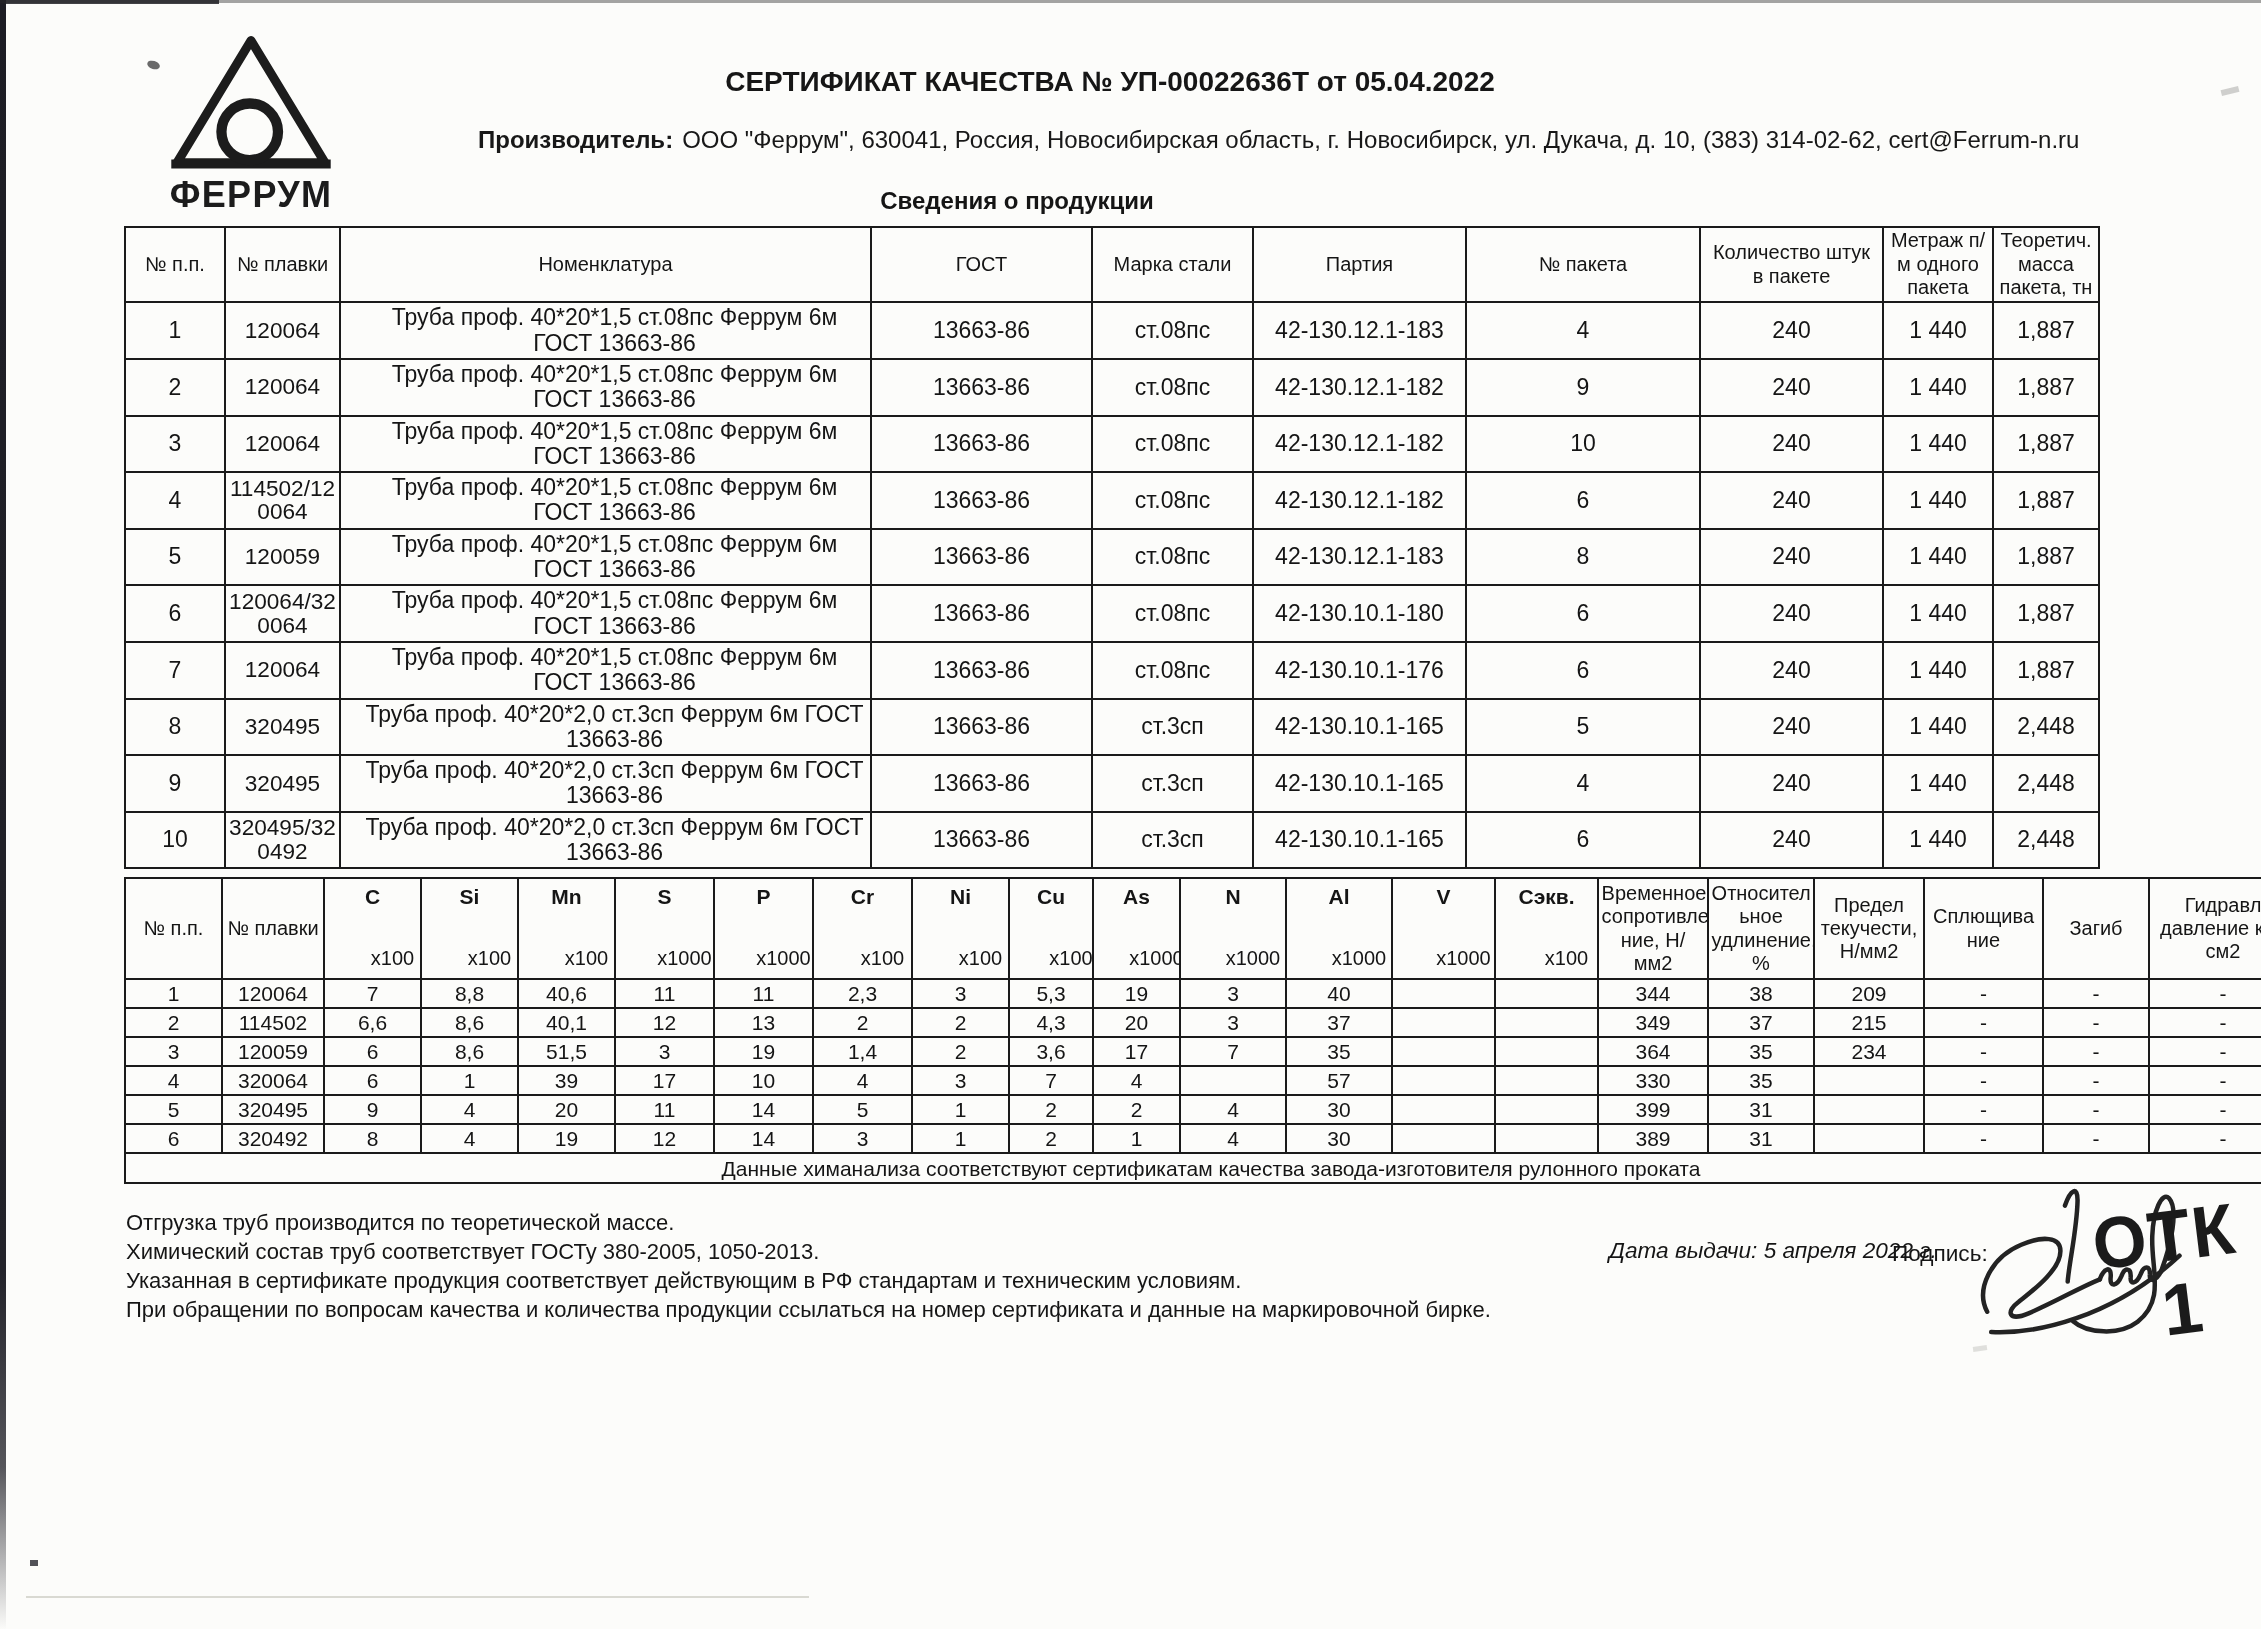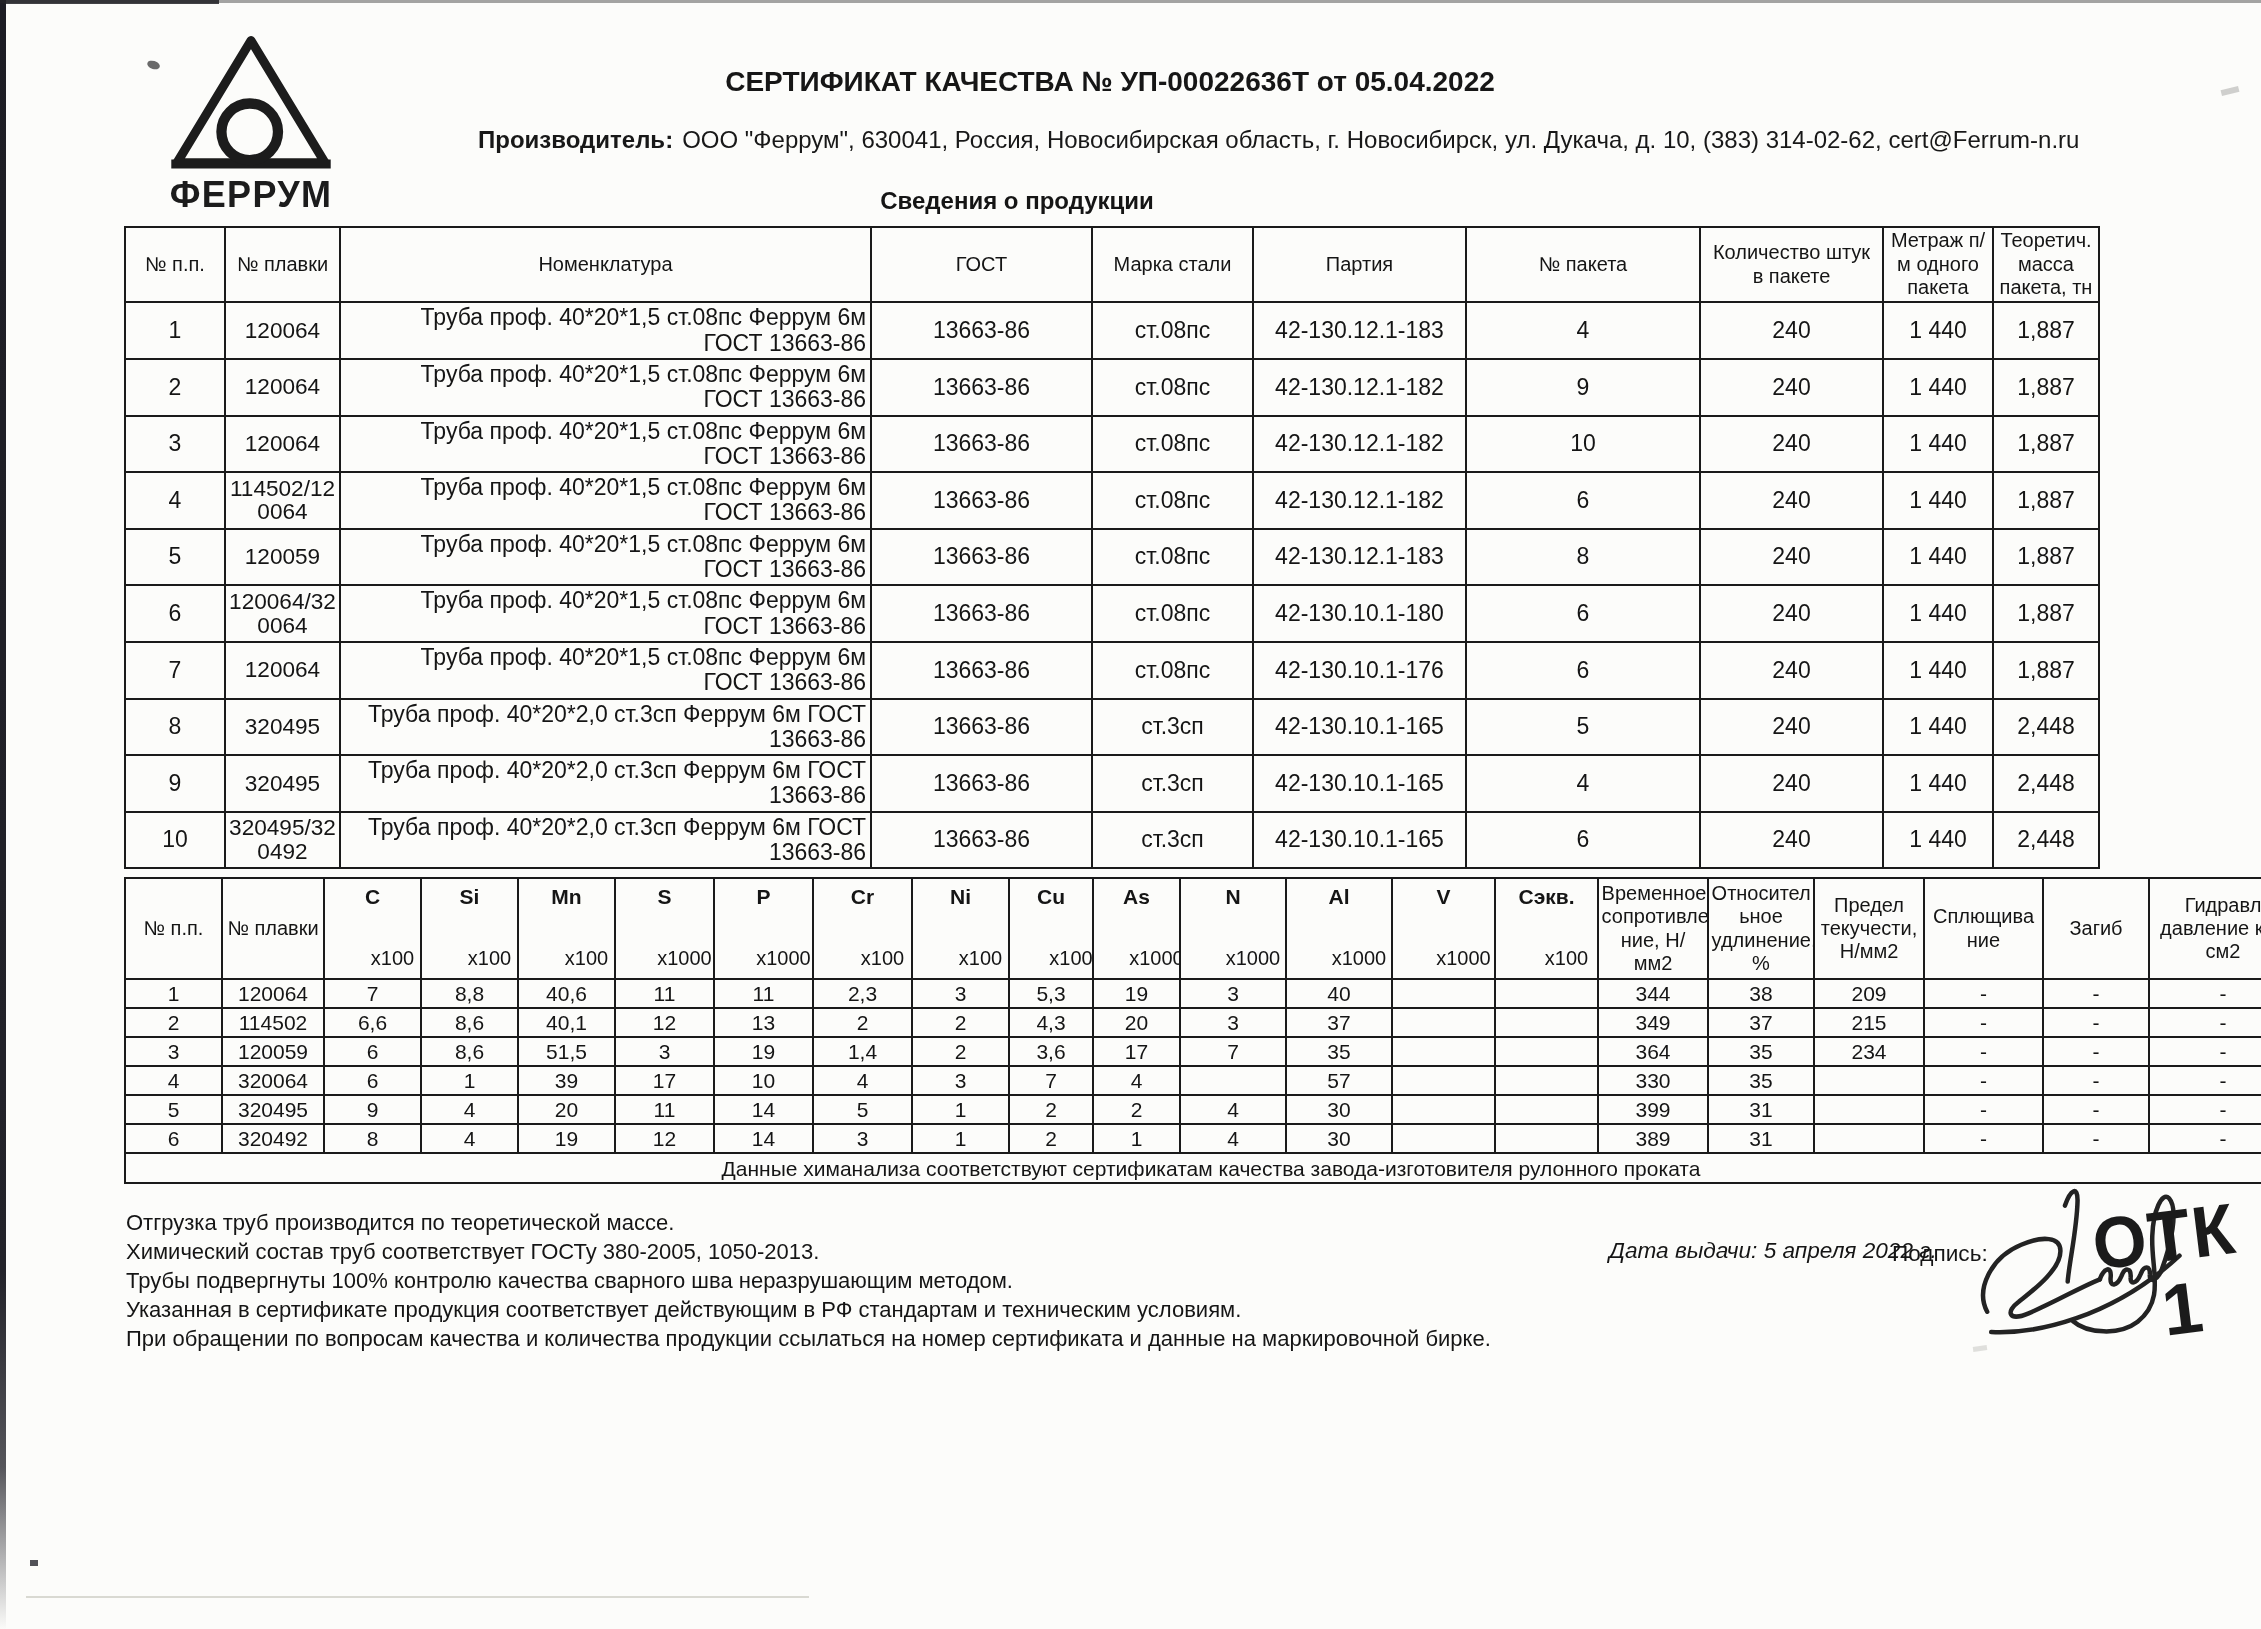--- a/index.html
+++ b/index.html
@@ -29,21 +29,21 @@
   .sec2-title{position:absolute;left:1194px;top:894px;transform:translateX(-50%);
     font-size:24px;font-weight:700;white-space:nowrap;}
 
   table{border-collapse:collapse;table-layout:fixed;position:absolute;background:#fcfcfa;}
   th,td{border:2.6px solid #1a1a1a;overflow:hidden;vertical-align:middle;text-align:center;padding:1.3px 2.6px;}
 
   
   .t1{left:124px;top:226px;width:1974px;}
   .t1 th{height:70px;font-size:20px;font-weight:400;line-height:1.18;padding:1.3px 3.9px;}
   .t1 td{height:52px;font-size:23px;line-height:1.1;}
-  .t1 td.nom{text-align:right;padding-left:22px;padding-right:3.9px;}
+  .t1 td.nom{text-align:center;padding-left:22px;padding-right:3.9px;}
   .t1 td.plv{font-size:22.6px;word-break:break-all;line-height:1.05;padding:0 1.3px;}
 
   
   .t2{left:124px;top:877px;width:2172px;}
   .t2 th{height:90px;font-size:20px;font-weight:400;line-height:1.16;padding:2.6px 2.6px;}
   .t2 th.el{padding:0;}
   .t2 th.el .cellflex{display:flex;flex-direction:column;justify-content:space-between;
     align-items:center;height:85px;padding:6.4px 0 7.7px 0;}
   .t2 th.el .sym{font-weight:700;font-size:21px;}
   .t2 th.el .mult{font-size:20px;margin-left:40px;}
@@ -499,21 +499,20 @@
         </tr>
         <tr>
           <td colspan="21" class="note">Данные химанализа соответствуют сертификатам качества завода-изготовителя рулонного проката</td>
         </tr>
       </tbody>
   </table>
 
   <div style="position:absolute;left:126px;top:1208px;font-size:22px;line-height:29px;">
     <p style="margin:0">Отгрузка труб производится по теоретической массе.</p>
     <p style="margin:0">Химический состав труб соответствует ГОСТу 380-2005, 1050-2013.</p>
-    <p style="margin:0">Трубы подвергнуты 100% контролю качества сварного шва неразрушающим методом.</p>
     <p style="margin:0">Указанная в сертификате продукция соответствует действующим в РФ стандартам и техническим условиям.</p>
     <p style="margin:0">При обращении по вопросам качества и количества продукции ссылаться на номер сертификата и данные на маркировочной бирке.</p>
   </div>
 
   <div class="date-line">Дата выдачи: 5 апреля 2022 г.</div>
   <div class="sign-label">Подпись:</div>
 
   <span class="signature">
     <svg width="213" height="161" viewBox="0 0 330 250">
       <g fill="none" stroke="#232323" stroke-width="7" stroke-linecap="round" stroke-linejoin="round">

